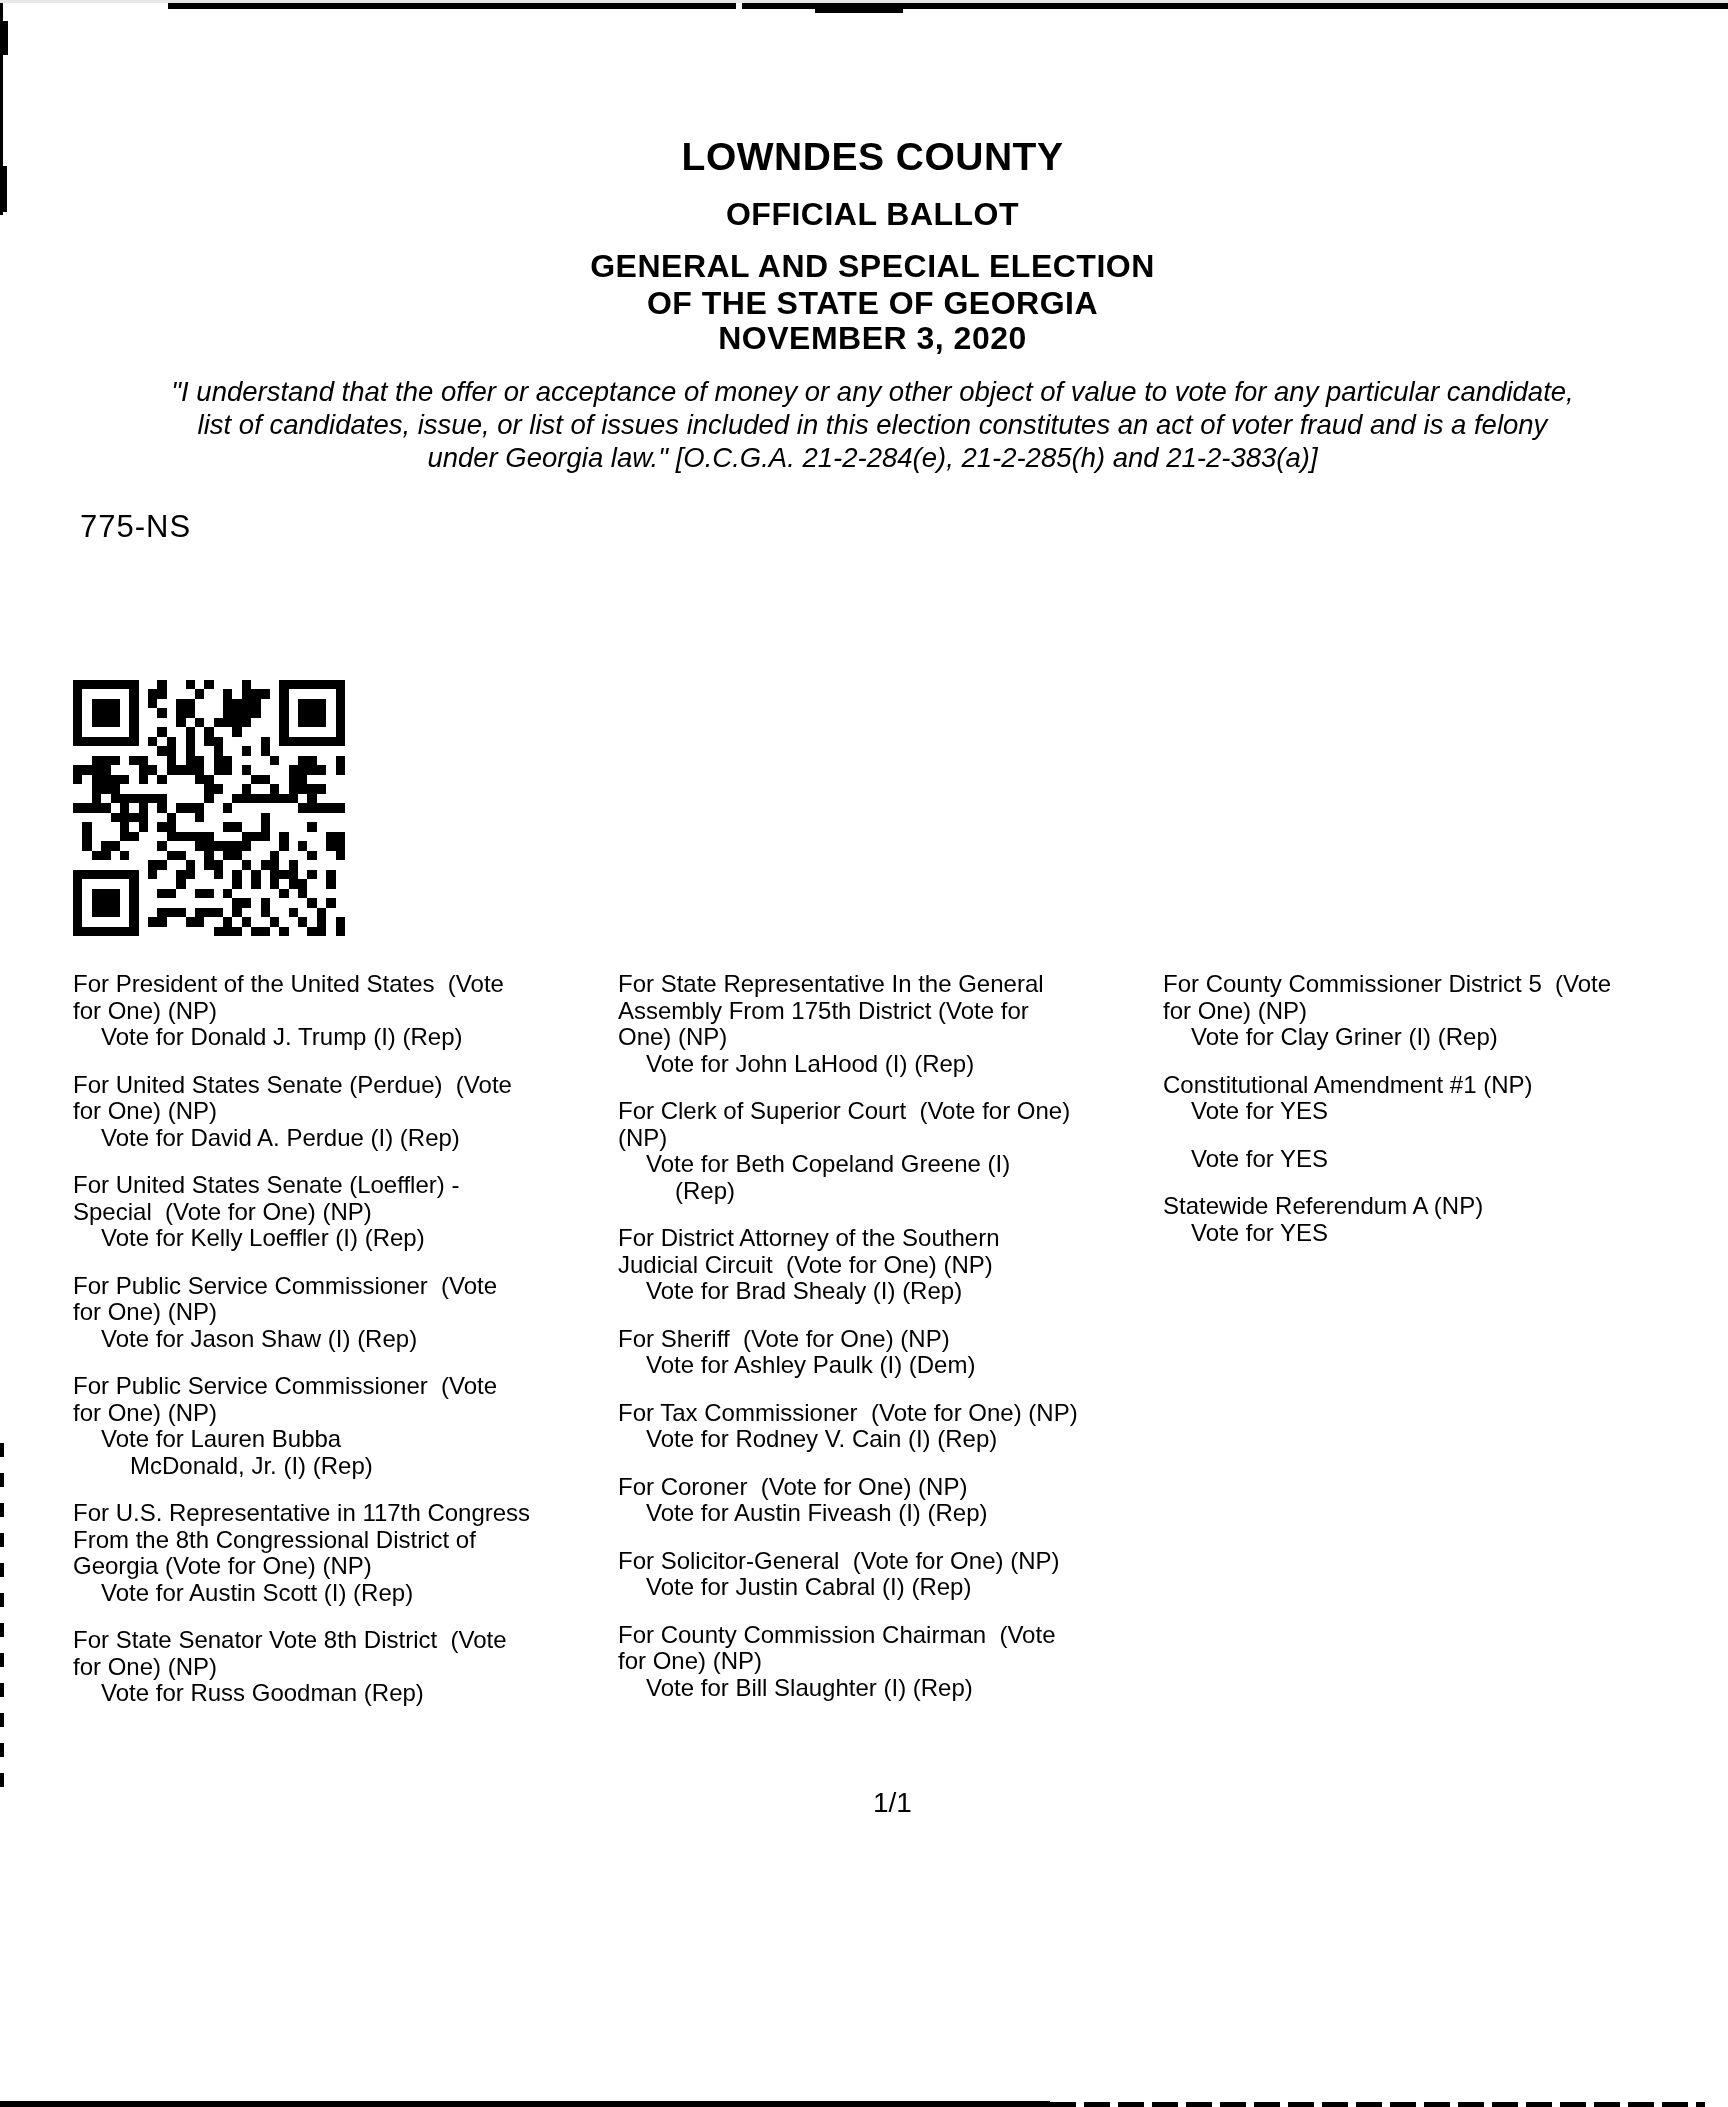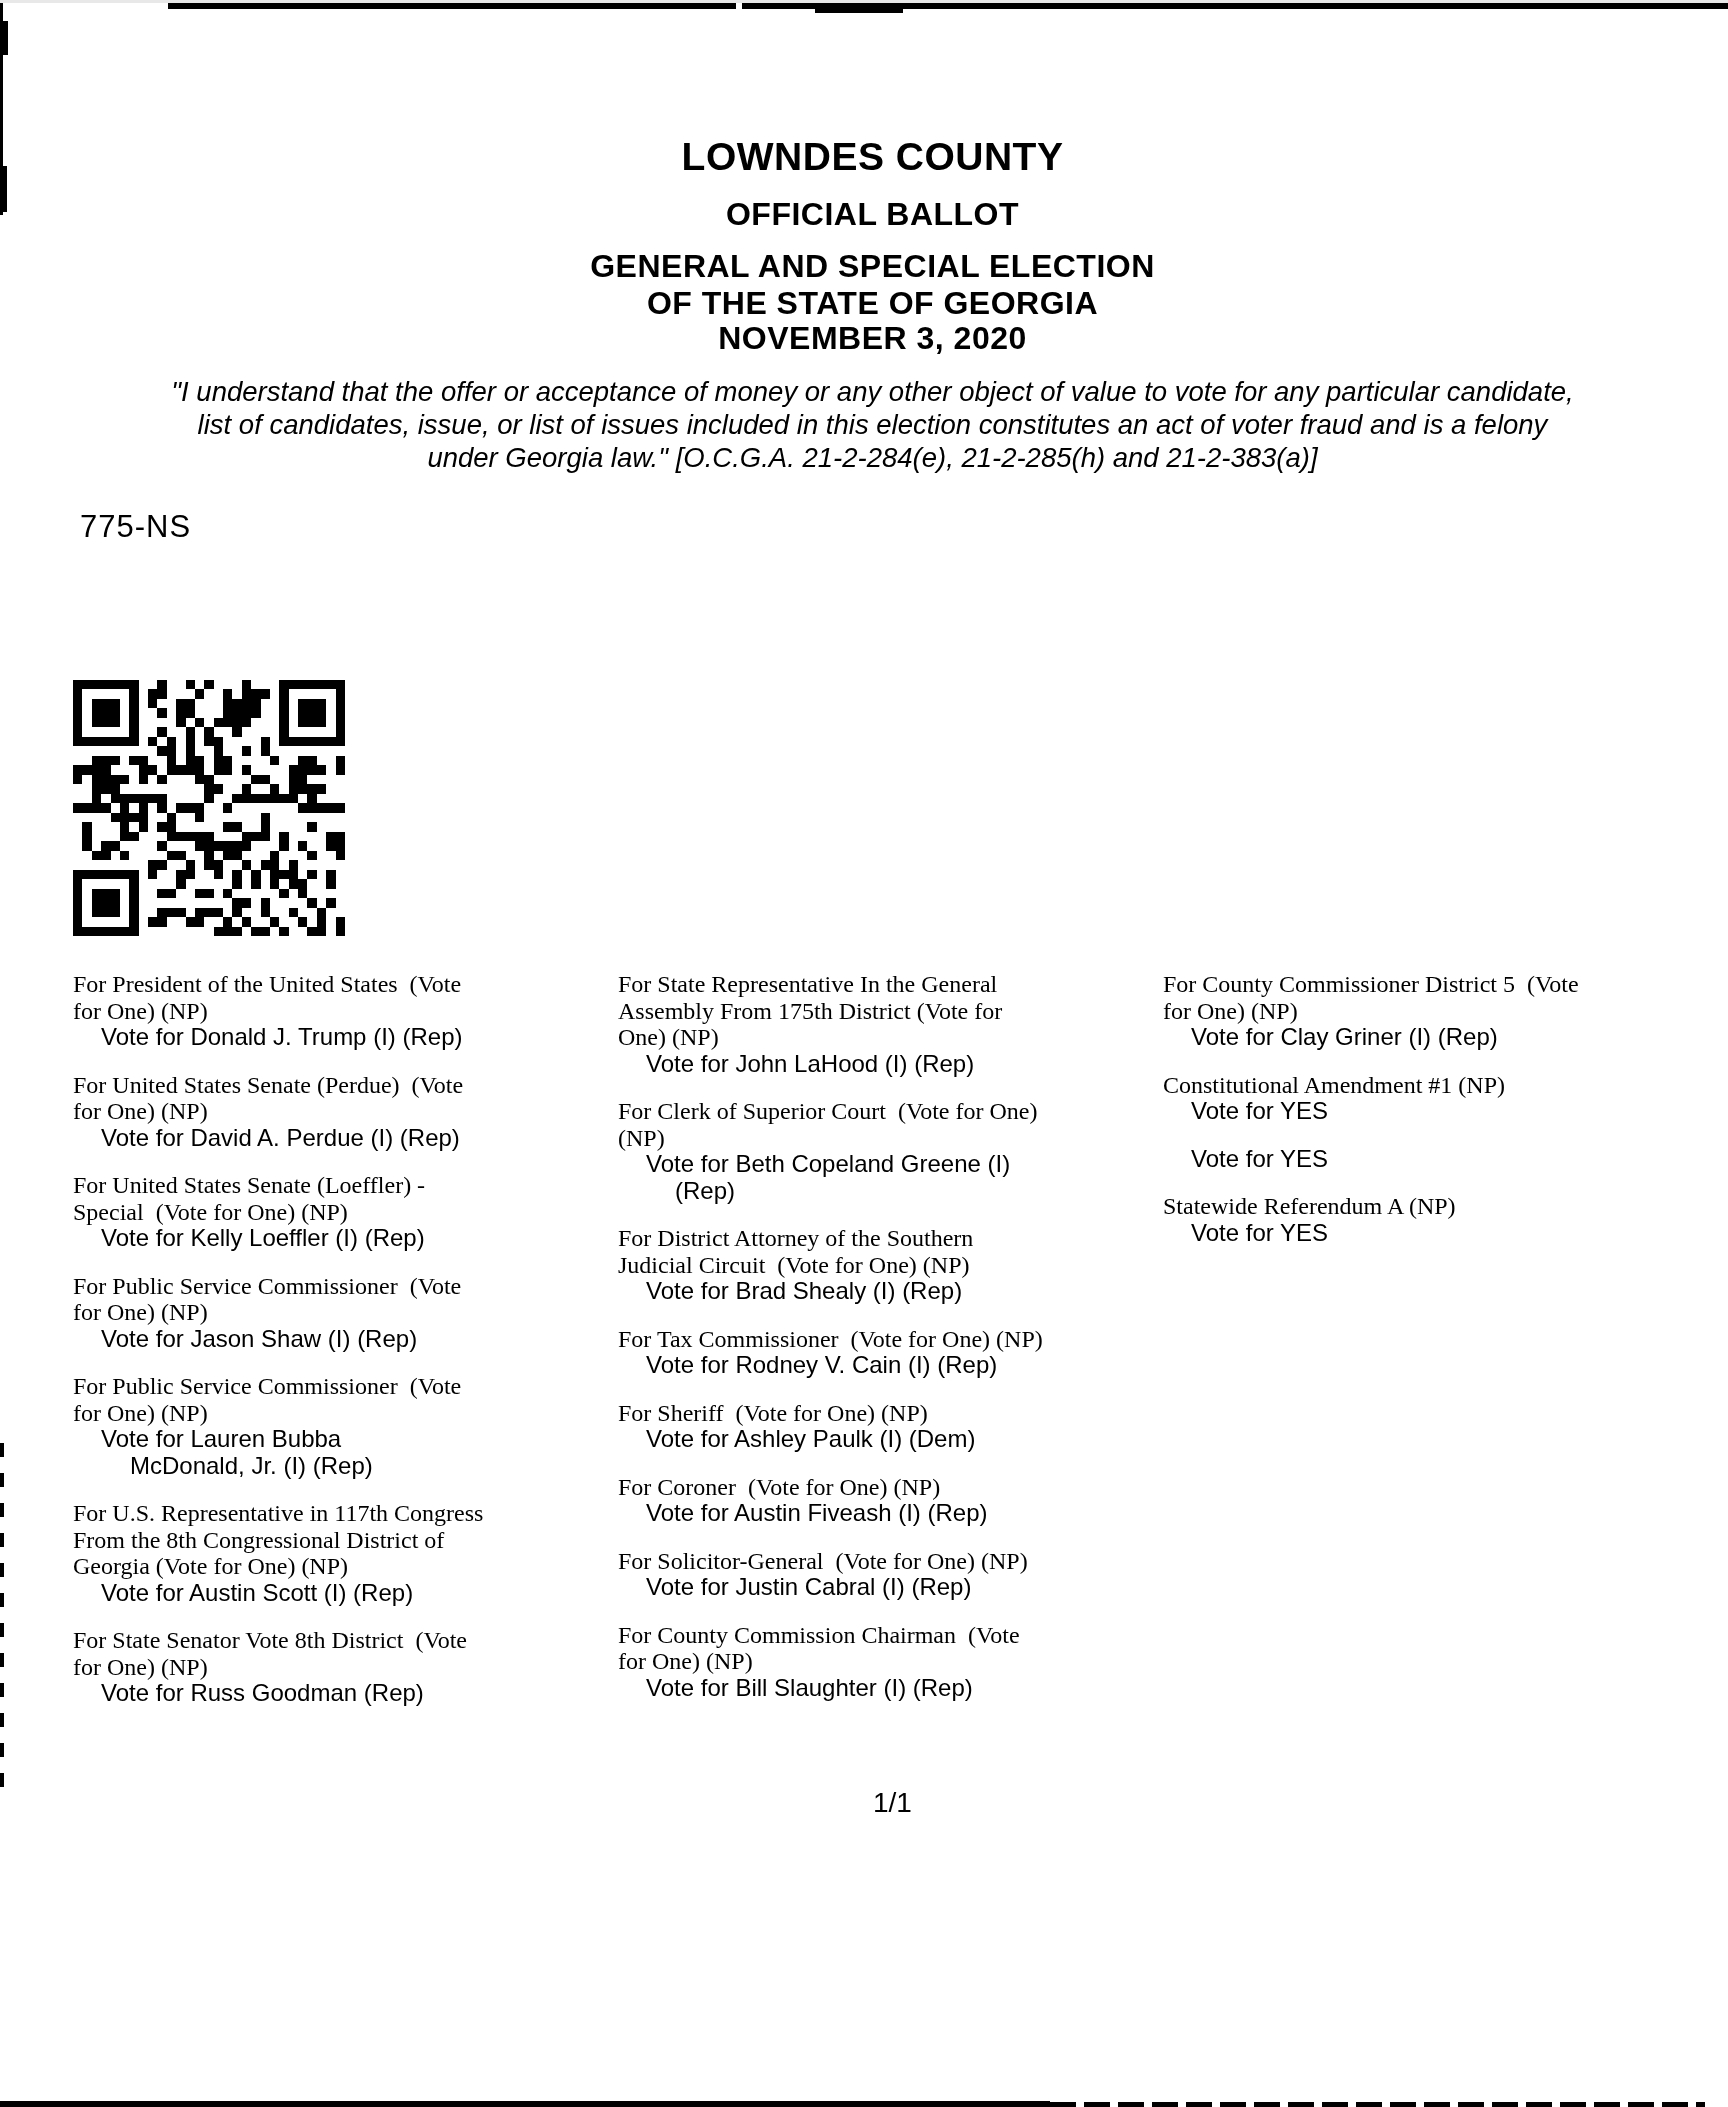--- a/index.html
+++ b/index.html
@@ -39,21 +39,21 @@
     font-style:italic;font-size:27.5px;line-height:33px;white-space:pre;
   }
   .precinct{position:absolute;left:80px;top:506px;font-size:31px;letter-spacing:1px;}
   .qr{position:absolute;left:73px;top:677px;width:272px;height:256px;}
   
   .col{position:absolute;top:968px;font-size:24px;line-height:26.5px;}
   .col1{left:73px;width:545px;}
   .col2{left:618px;width:548px;}
   .col3{left:1163px;width:565px;}
   .contest{margin-bottom:21px;}
-  .t-line{white-space:pre;font-family:Liberation Serif, serif;}
+  .t-line{white-space:pre;}
   .v-line{white-space:pre;padding-left:28px;}
   .v-line.cont{padding-left:57px;}
   .page-num{position:absolute;left:873px;top:1784px;font-size:28px;}
 </style>
 </head>
 <body>
 
 <div class="page">
 
   <div class="artifact top-line-a"></div>
@@ -398,28 +398,28 @@
         <div class="t-line">(NP)</div>
         <div class="v-line">Vote for Beth Copeland Greene (I)</div>
         <div class="v-line cont">(Rep)</div>
       </div>
       <div class="contest">
         <div class="t-line">For District Attorney of the Southern</div>
         <div class="t-line">Judicial Circuit  (Vote for One) (NP)</div>
         <div class="v-line">Vote for Brad Shealy (I) (Rep)</div>
       </div>
       <div class="contest">
+        <div class="t-line">For Sheriff  (Vote for One) (NP)</div>
+        <div class="v-line">Vote for Ashley Paulk (I) (Dem)</div>
+      </div>
+      <div class="contest">
         <div class="t-line">For Tax Commissioner  (Vote for One) (NP)</div>
         <div class="v-line">Vote for Rodney V. Cain (I) (Rep)</div>
       </div>
       <div class="contest">
-        <div class="t-line">For Sheriff  (Vote for One) (NP)</div>
-        <div class="v-line">Vote for Ashley Paulk (I) (Dem)</div>
-      </div>
-      <div class="contest">
         <div class="t-line">For Coroner  (Vote for One) (NP)</div>
         <div class="v-line">Vote for Austin Fiveash (I) (Rep)</div>
       </div>
       <div class="contest">
         <div class="t-line">For Solicitor-General  (Vote for One) (NP)</div>
         <div class="v-line">Vote for Justin Cabral (I) (Rep)</div>
       </div>
       <div class="contest">
         <div class="t-line">For County Commission Chairman  (Vote</div>
         <div class="t-line">for One) (NP)</div>

